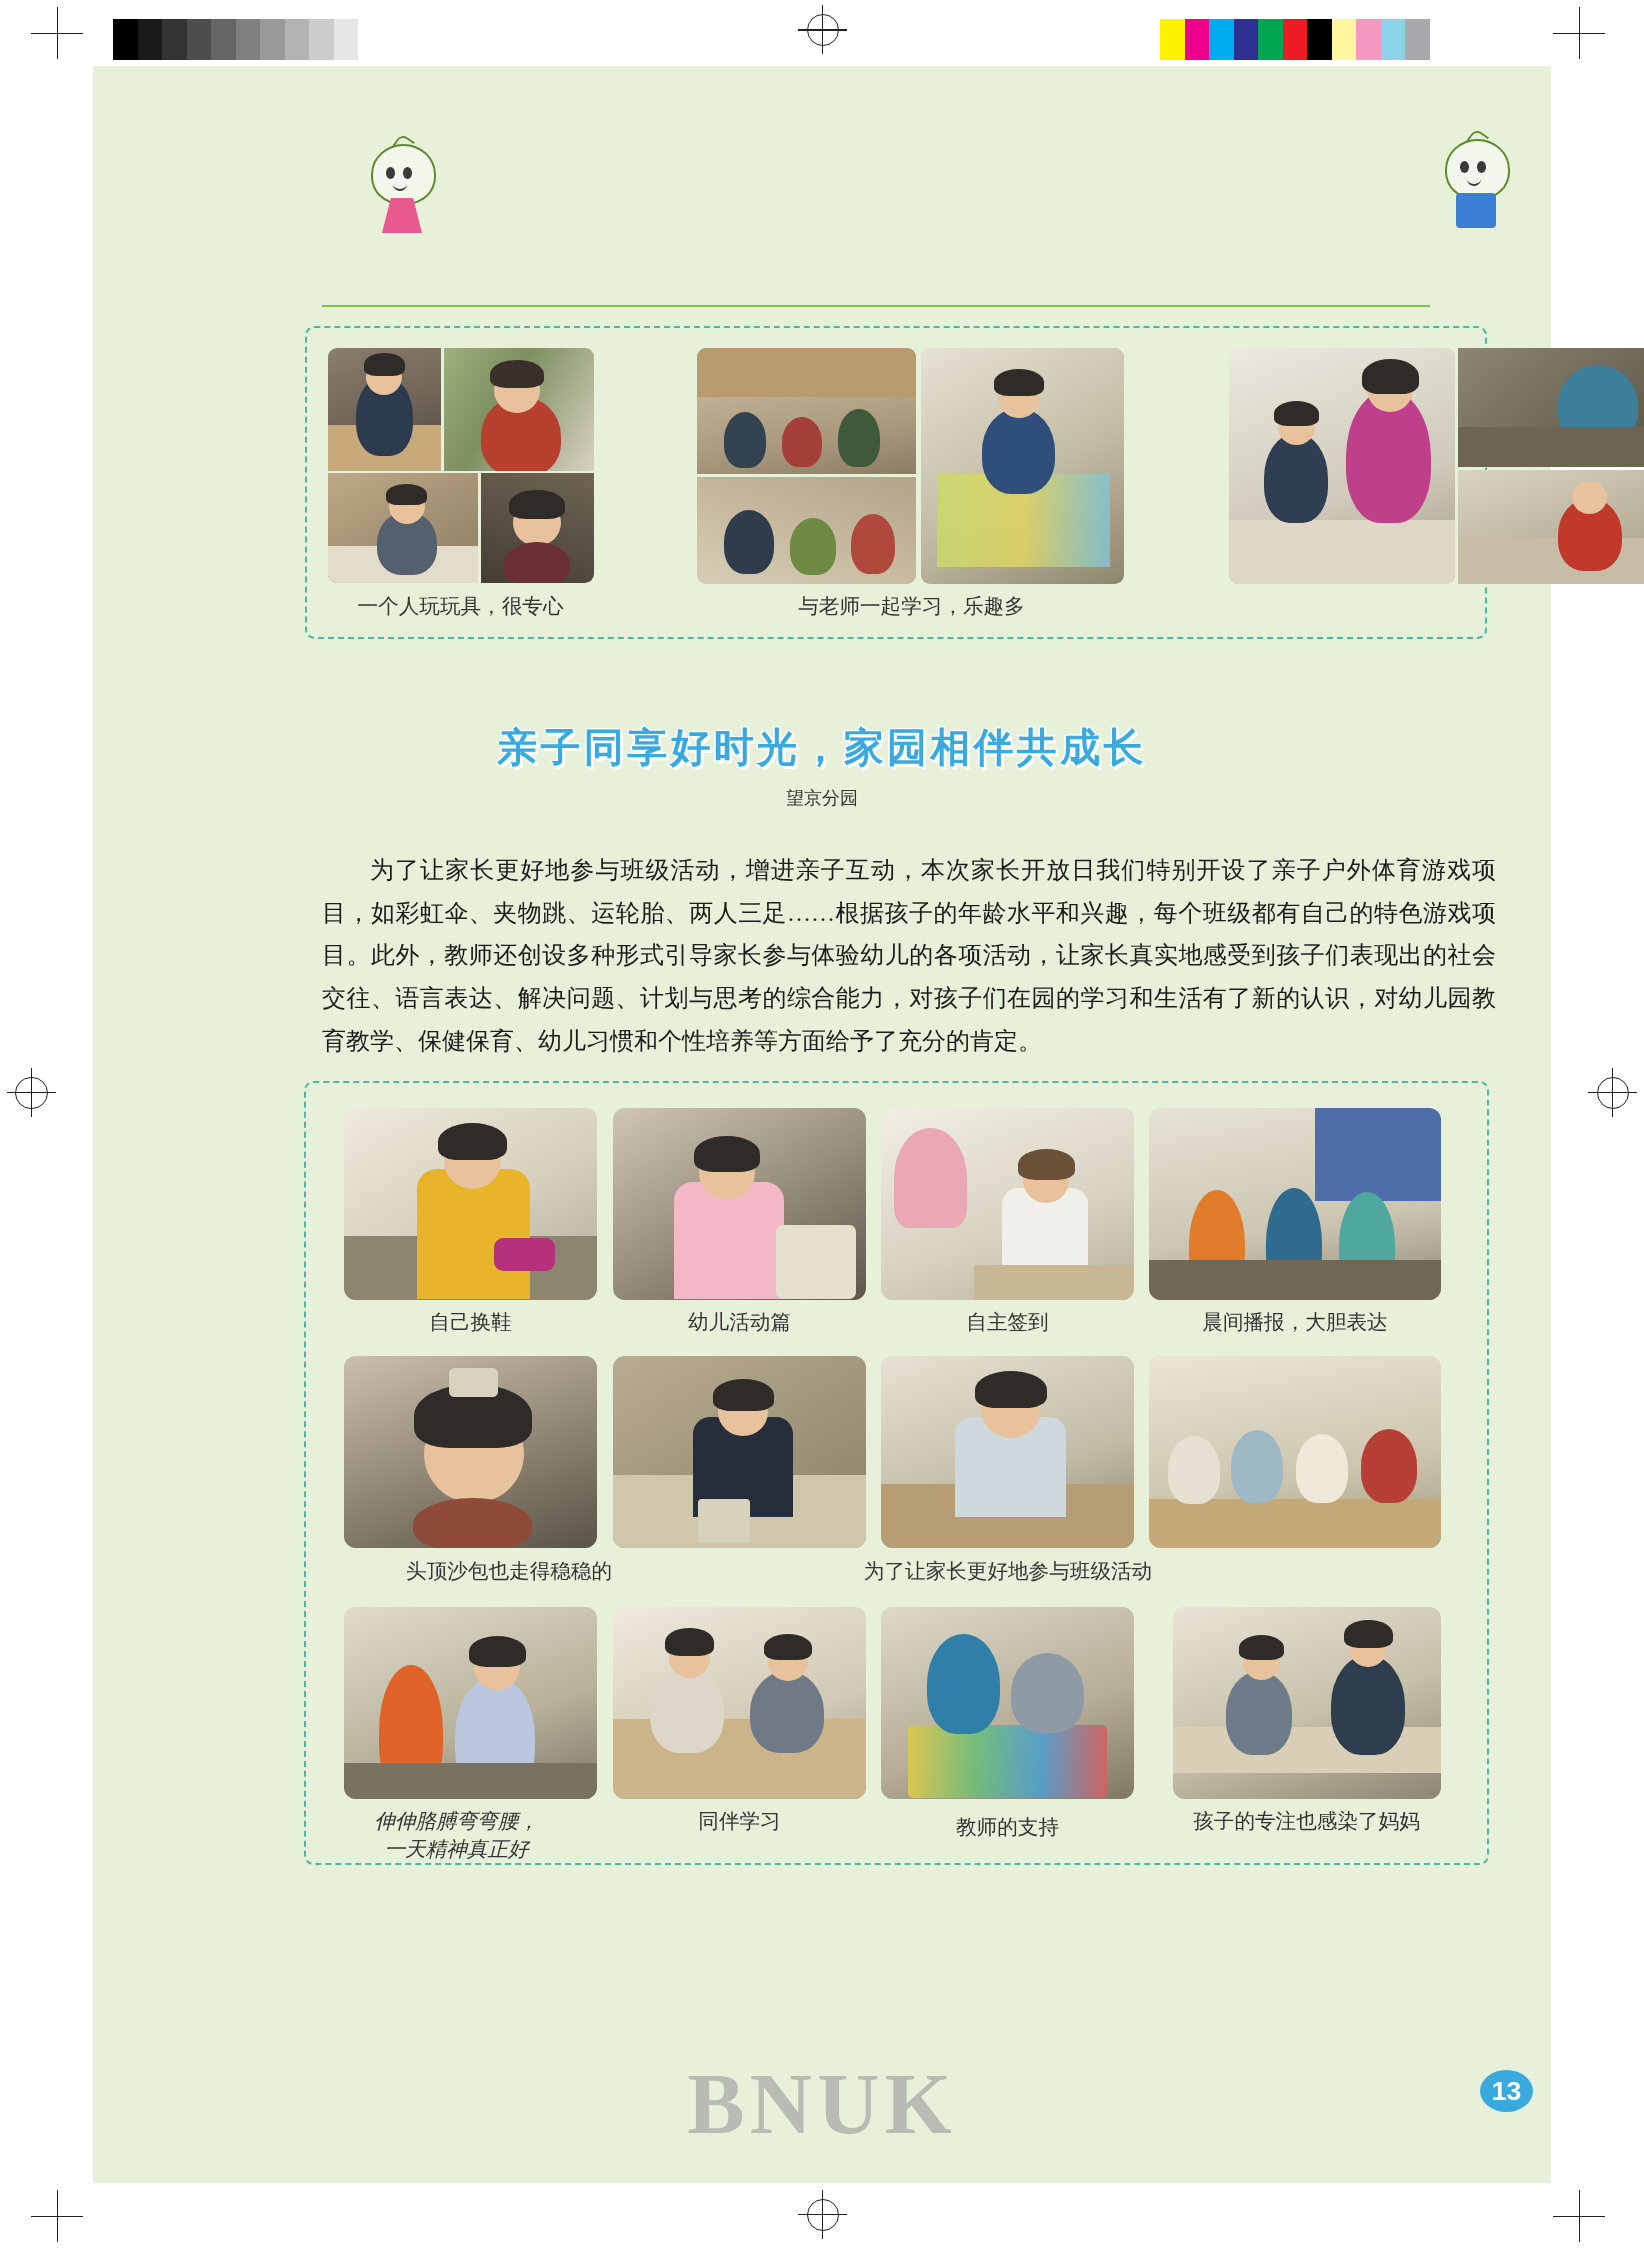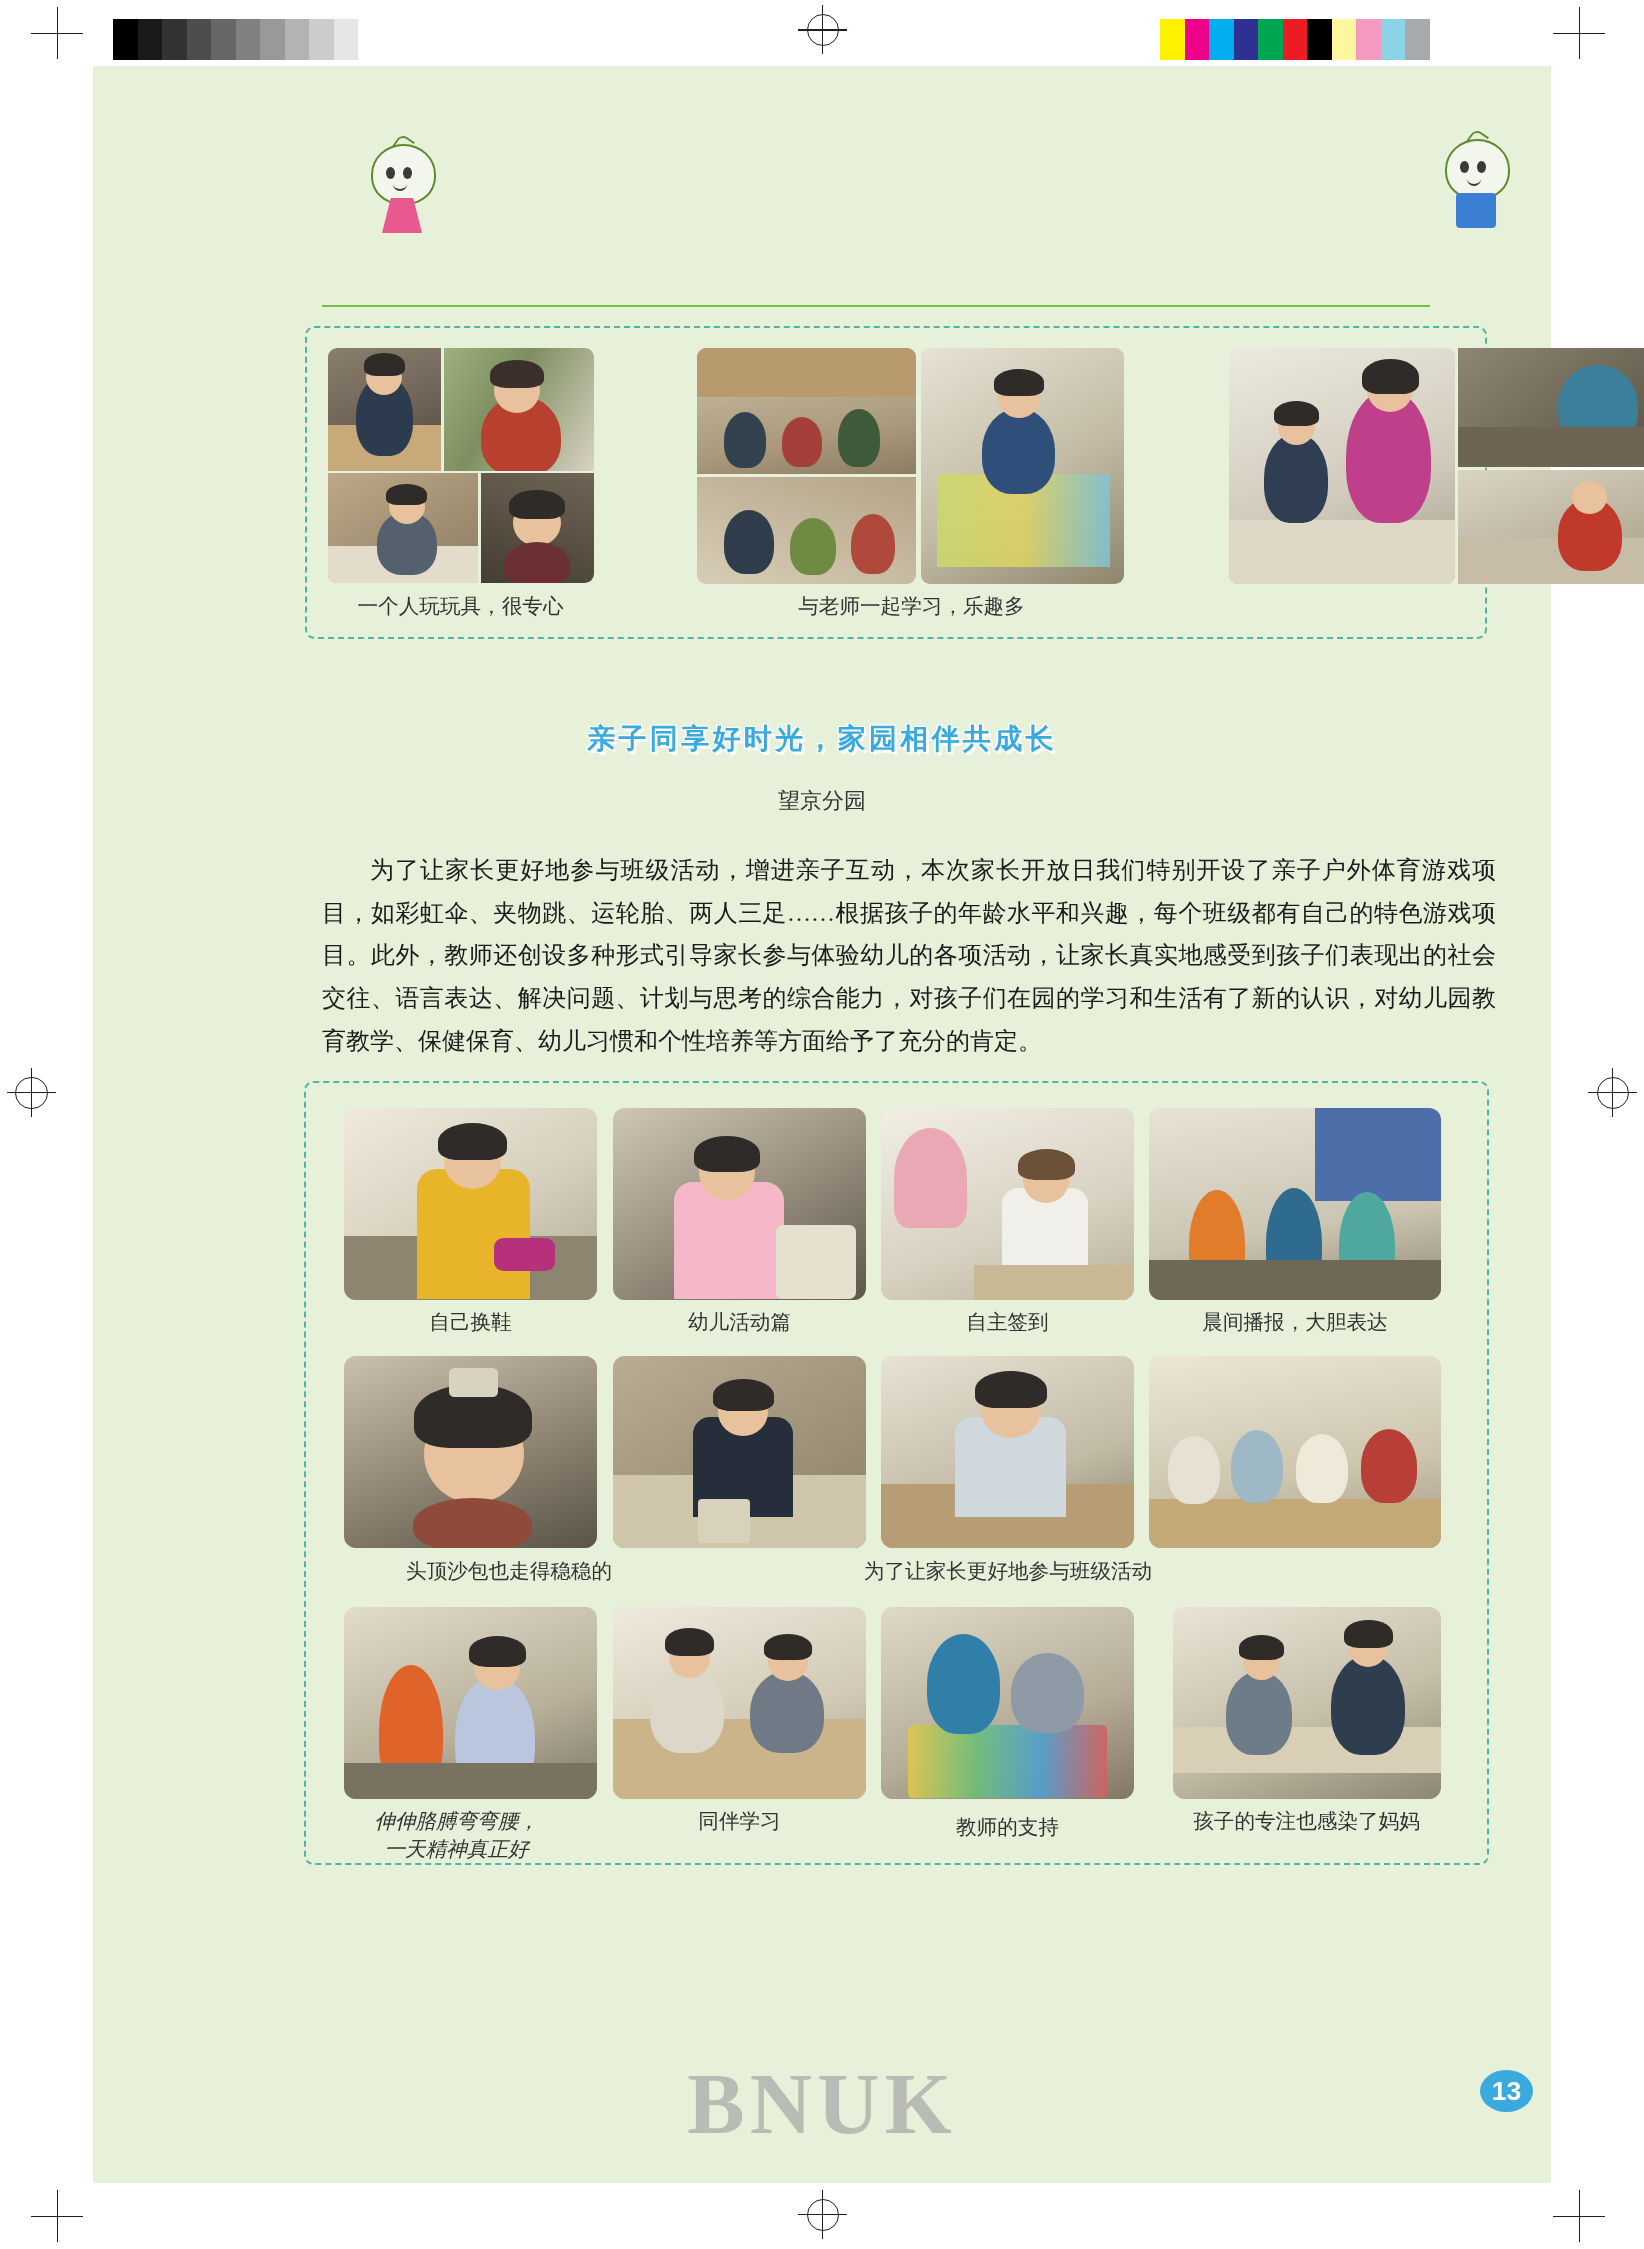--- a/index.html
+++ b/index.html
@@ -84,32 +84,32 @@
   .cap {
     position:absolute; text-align:center;
     font-size:20.6px; color:#333333; line-height:1.35;
     font-family:"Liberation Serif", serif;
   }
 
   
   .title-main {
     position:absolute; left:0; right:0; top:654px;
     text-align:center;
-    font-size:28px; font-weight:bold; letter-spacing:3.3px;
+    font-size:40px; font-weight:bold; letter-spacing:3.3px;
     color:#3aa9dd;
     text-shadow:
       2.7px 2.7px 0 #ffffff,
       -1.3px -1.3px 0 #ffffff,
       1.3px -1.3px 0 #ffffff,
       -1.3px 1.3px 0 #ffffff;
     font-family:"DejaVu Sans", sans-serif;
   }
   .title-sub {
     position:absolute; left:0; right:0; top:720px;
-    text-align:center; font-size:22px; color:#333333;
+    text-align:center; font-size:18px; color:#333333;
     font-family:"Liberation Serif", serif;
   }
   .section-head {
     position:absolute; left:0; right:0; top:955px;
     text-align:center; font-size:28px; font-weight:bold; color:#3aa9dd;
     letter-spacing:1.3px;
   }
 
   .body-text {
     position:absolute; left:229px; top:783px; width:1174px;

